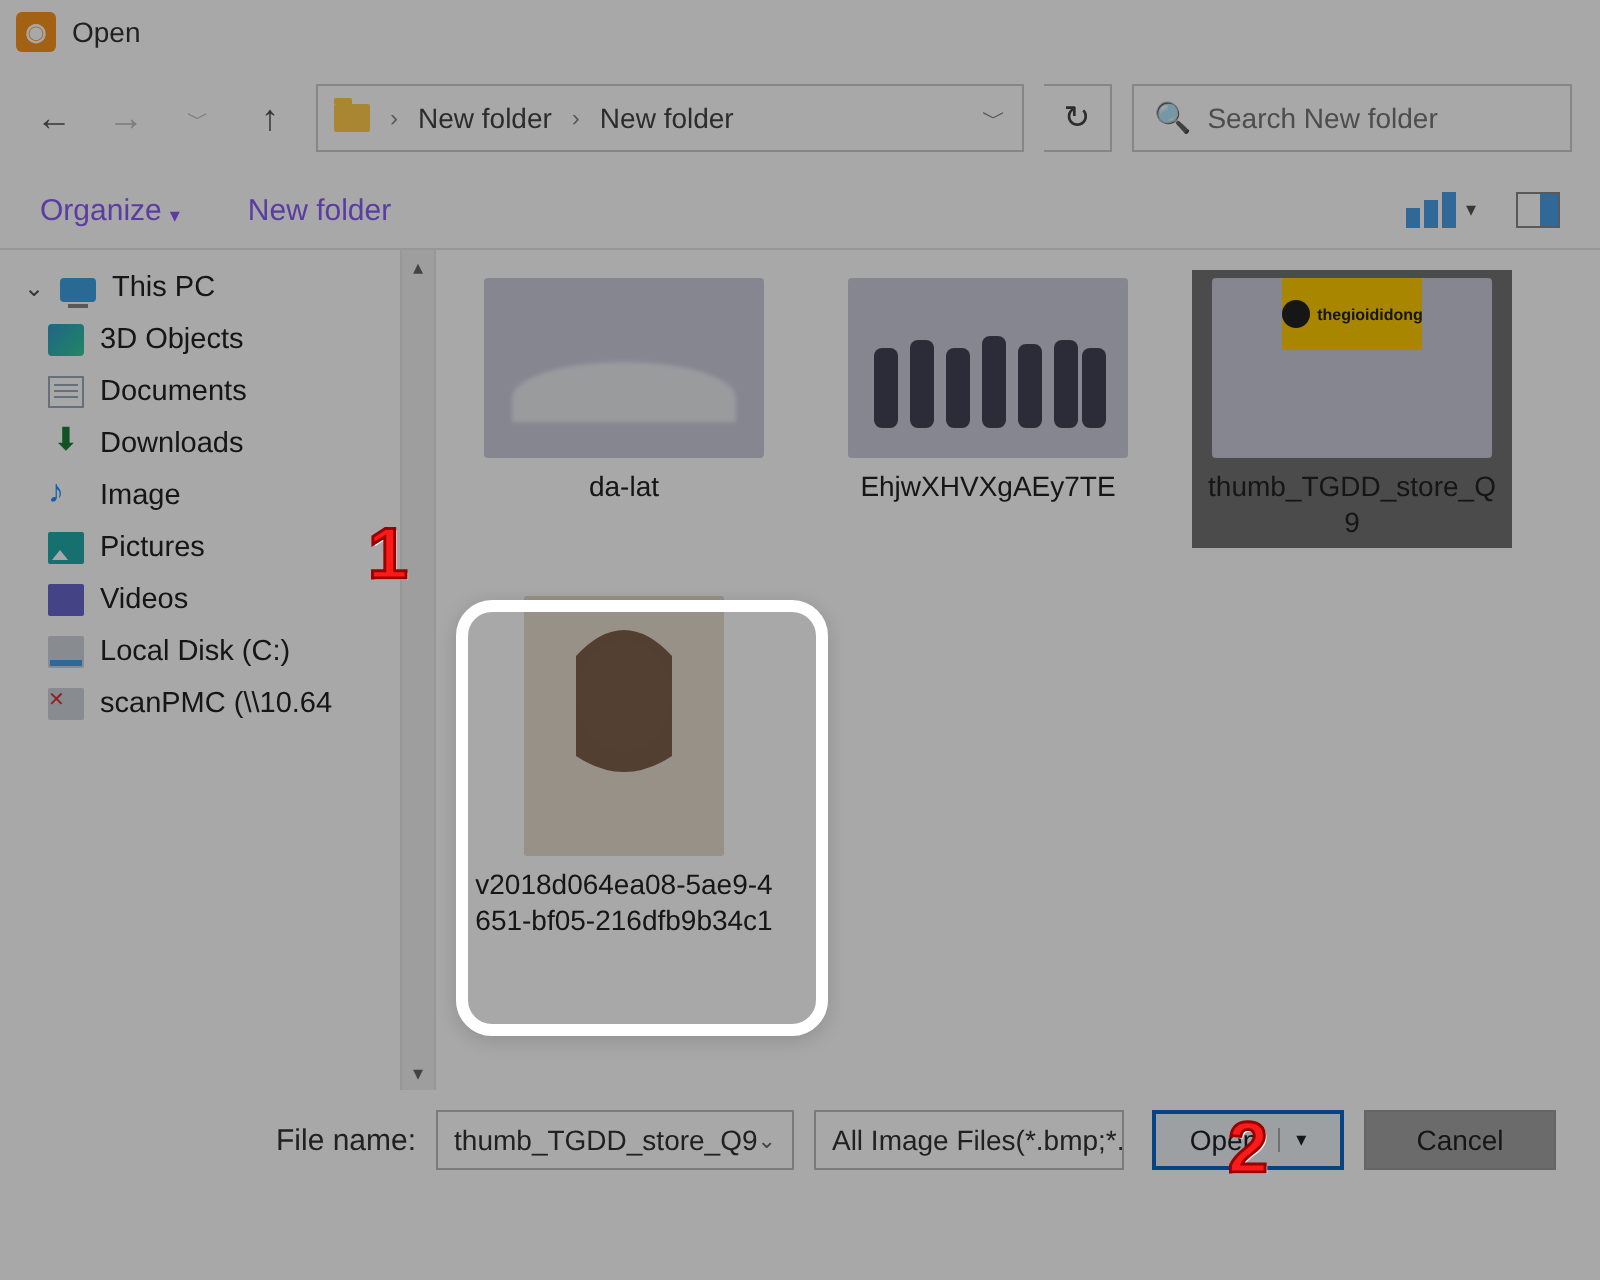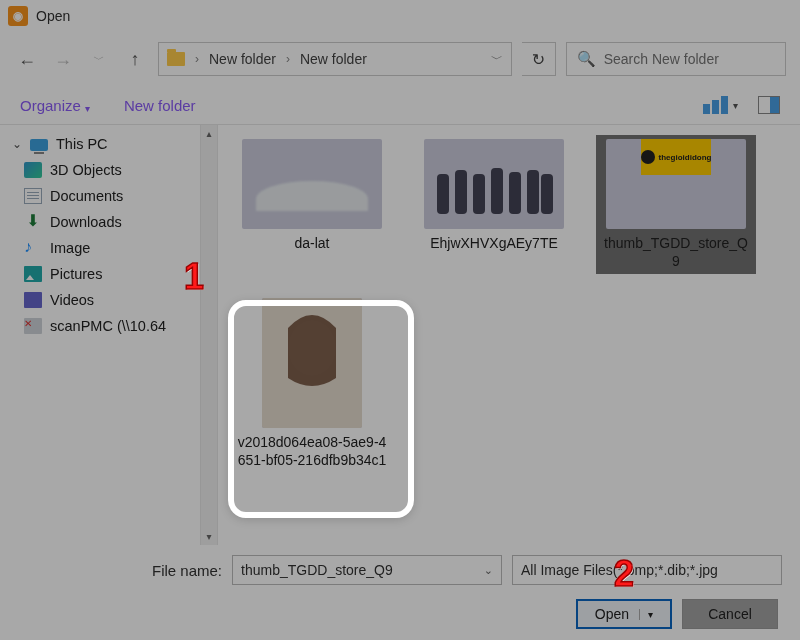--- a/index.html
+++ b/index.html
@@ -81,21 +81,21 @@
   .thumb-store .sign { background:#ffcc00; flex:0 0 36px; display:flex; align-items:center; justify-content:center; color:#222; font-size:8px; font-weight:bold; gap:4px; }
   .thumb-store .sign .dot { width:14px; height:14px; border-radius:50%; background:#222; }
   .thumb-store .front { flex:1; background:#bbb; }
   .thumb-girl { background:linear-gradient(#e8d8c8,#d8c8b8); }
 
   
   .callout1 { position:absolute; z-index:60; border:6px solid #fff; border-radius:18px; pointer-events:none; box-shadow:0 2px 10px rgba(0,0,0,0.15);}
   .num-badge { position:absolute; z-index:61; font-size:36px; font-weight:900; color:#ff1a1a; -webkit-text-stroke:1.5px #9a0000; text-shadow:1px 1px 0 #fff; pointer-events:none;}
 
   
-  .bottom { padding:10px 18px 6px 32px; display:flex; flex-direction:column; gap:14px; position:relative; }
+  .bottom { padding:10px 18px 6px 18px; display:flex; flex-direction:row; gap:14px; position:relative; }
   .fn-row { display:flex; align-items:center; gap:10px; }
   .fn-row .lbl { font-size:15px; color:#333; margin-left:120px;}
   .fn-row select, .fn-input { height:30px; border:1px solid #bbb; font-size:14px; padding:0 8px; background:#fff; color:#333;}
   .fn-input { flex:1; display:flex; align-items:center; justify-content:space-between; }
   .type-sel { width:170px; display:flex; align-items:center; white-space:nowrap; overflow:hidden;}
   .btn-row { display:flex; justify-content:flex-end; gap:10px; padding-right:4px; }
   .btn { height:30px; min-width:96px; border:1px solid #999; background:#a3a3a3; font-size:14px; color:#222; display:flex; align-items:center; justify-content:center; }
   .btn.primary { border:2px solid #0a66c2; background:#eef3f8; }
 
 </style>
@@ -170,20 +170,24 @@
       </div>
     <div class="tree-item">
         <span class="ico ico-pic"></span>
         <span>Pictures</span>
       </div>
     <div class="tree-item">
         <span class="ico ico-vid"></span>
         <span>Videos</span>
       </div>
     <div class="tree-item">
+        <span class="ico ico-disk"></span>
+        <span>Local Disk (C:)</span>
+      </div>
+    <div class="tree-item">
         <span class="ico ico-net red"></span>
         <span>scanPMC (\\10.64</span>
       </div>
     <div class="scrollbar">
       <div class="scroll-arrow up">▴</div>
       <div class="scroll-arrow dn">▾</div>
     </div>
   </div>
 
   <div class="files">

